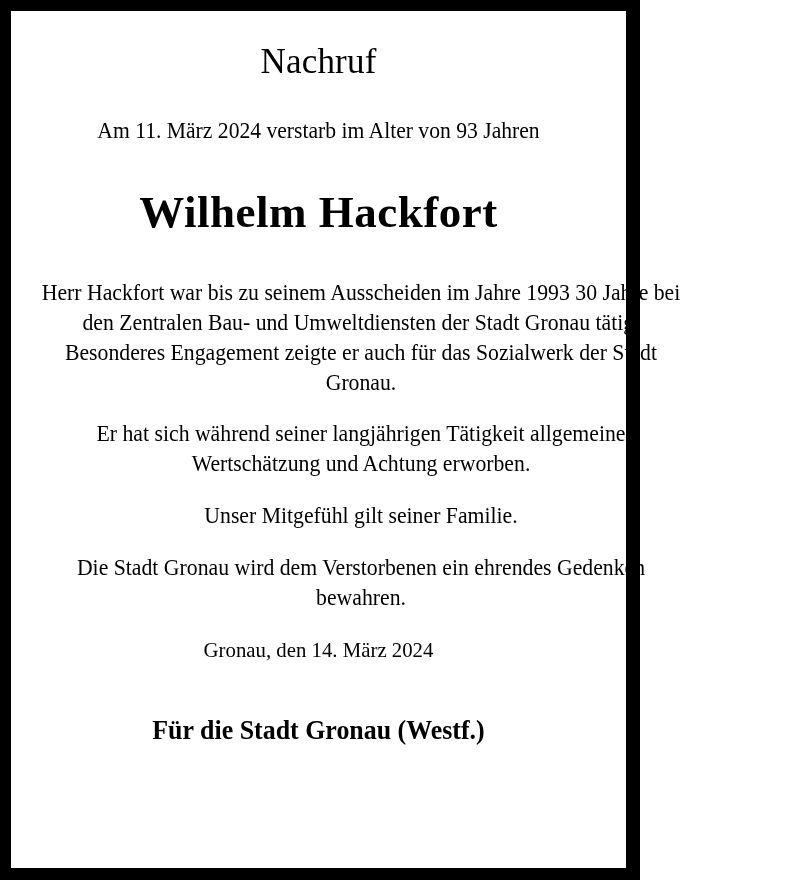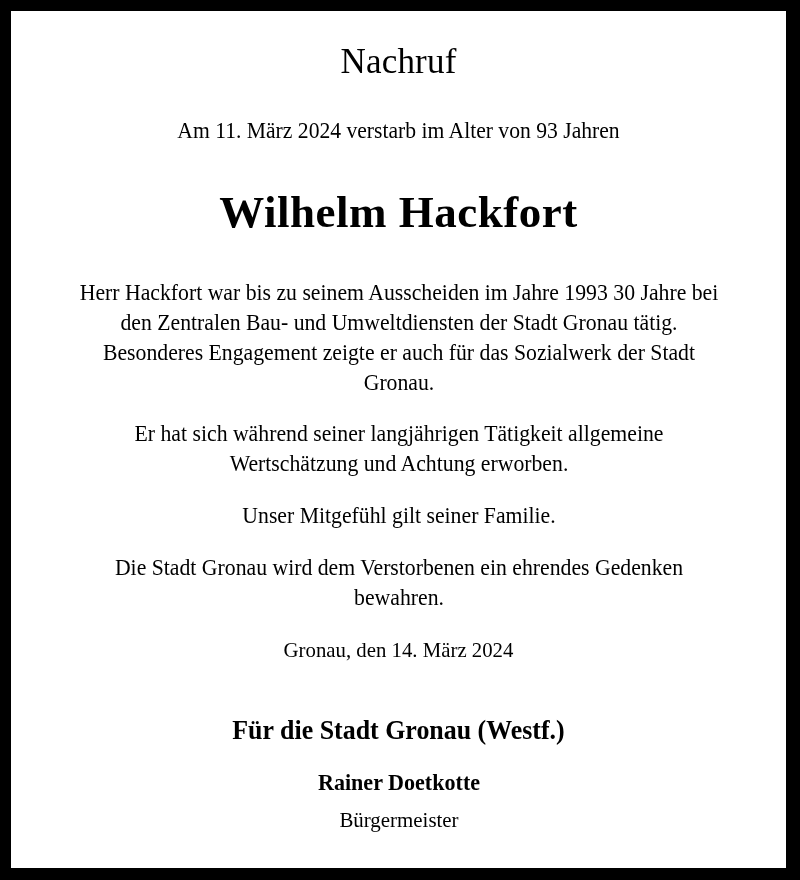--- a/index.html
+++ b/index.html
@@ -12,21 +12,21 @@
     width: 800px;
     height: 880px;
     overflow: hidden;
     font-family: "Liberation Serif", "DejaVu Serif", serif;
     color: #000000;
   }
 
   
   .notice {
     box-sizing: border-box;
-    width: 800px;
+    width: 640px;
     height: 880px;
     background: #000000;
     padding: 11px 14px 12px 11px;
   }
   .notice-inner {
     box-sizing: border-box;
     width: 100%;
     height: 100%;
     background: #ffffff;
     position: relative;
@@ -143,20 +143,16 @@
       <p class="para para-3">Unser Mitgefühl gilt seiner Familie.</p>
 
       <p class="para para-4">Die Stadt Gronau wird dem Verstorbenen ein ehrendes Gedenken bewahren.</p>
     </div>
 
     <p class="place-date">Gronau, den 14. März 2024</p>
 
     <h3 class="signature-heading">Für die Stadt Gronau (Westf.)</h3>
 
     <div class="signatories">
-      <div class="signatory">
-        <span class="signatory-name">Rainer Doetkotte</span>
-        <span class="signatory-role">Bürgermeister</span>
-      </div>
     </div>
 
   </div>
 </div>
 
 </body></html>

